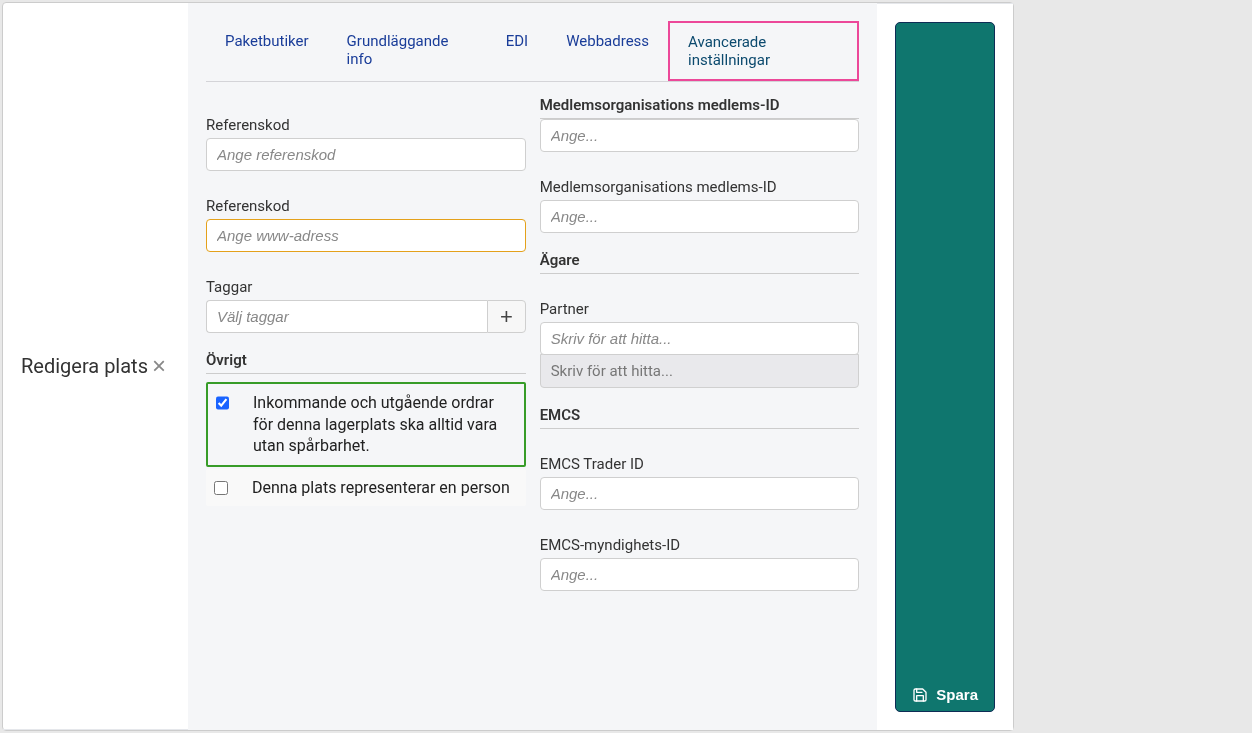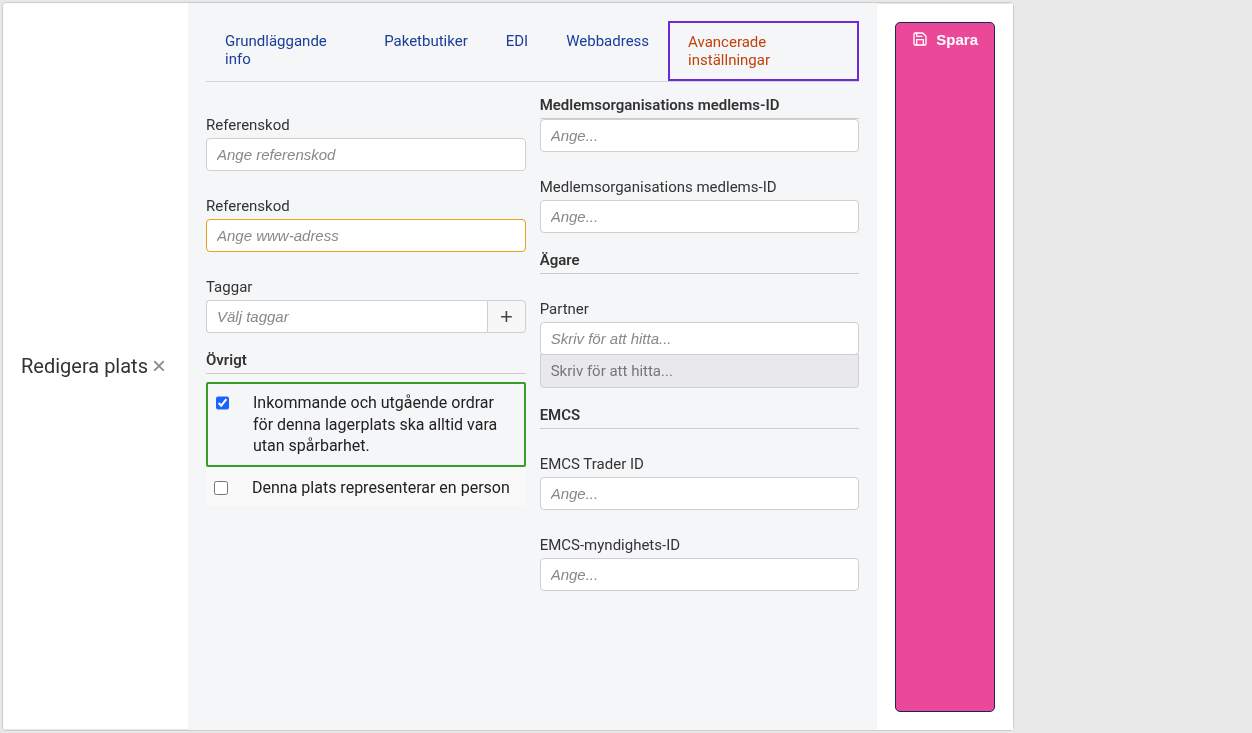--- a/index.html
+++ b/index.html
@@ -55,22 +55,22 @@
   .tab {
     padding: 10px 18px;
     font-size: 15px;
     color: #1a3d99;
     cursor: pointer;
     border: 1px solid transparent;
     border-bottom: none;
     font-weight: 400;
   }
   .tab.active {
-    color: #c2410c;
-    border: 2px solid #6d28d9;
+    color: #0c4a6e;
+    border: 2px solid #ec4899;
     border-radius: 0;
   }
   .columns {
     display: flex;
     gap: 14px;
   }
   .col {
     flex: 1;
     min-width: 0;
   }
@@ -159,48 +159,48 @@
     margin-top: 0;
   }
   .modal-footer {
     border-top: 1px solid #e5e7eb;
     background: #fff;
     padding: 18px;
     display: flex;
     justify-content: flex-end;
   }
   .save-btn {
-    background: #ec4899;
+    background: #0f766e;
     color: #fff;
     border: 1px solid #0e2c55;
     border-radius: 5px;
     padding: 8px 16px;
     font-size: 15px;
     font-weight: 600;
     cursor: pointer;
     display: inline-flex;
-    align-items: flex-start;
+    align-items: flex-end;
     gap: 8px;
   }
   .save-btn svg { display: block; }
   .gap-top { margin-top: 0; }
 </style>
 </head>
 <body>
 
 <div class="modal">
   <div class="modal-header">
     <div class="modal-title">Redigera plats</div>
     <button class="close-btn">×</button>
   </div>
 
   <div class="modal-body">
     <div class="tabs">
+      <div class="tab">Paketbutiker</div>
       <div class="tab">Grundläggande info</div>
-      <div class="tab">Paketbutiker</div>
       <div class="tab">EDI</div>
       <div class="tab">Webbadress</div>
       <div class="tab active">Avancerade inställningar</div>
     </div>
 
     <div class="columns">
 
       <div class="col">
         <label class="field-label">Referenskod</label>
         <input type="text" class="text-input" placeholder="Ange referenskod" style="">

